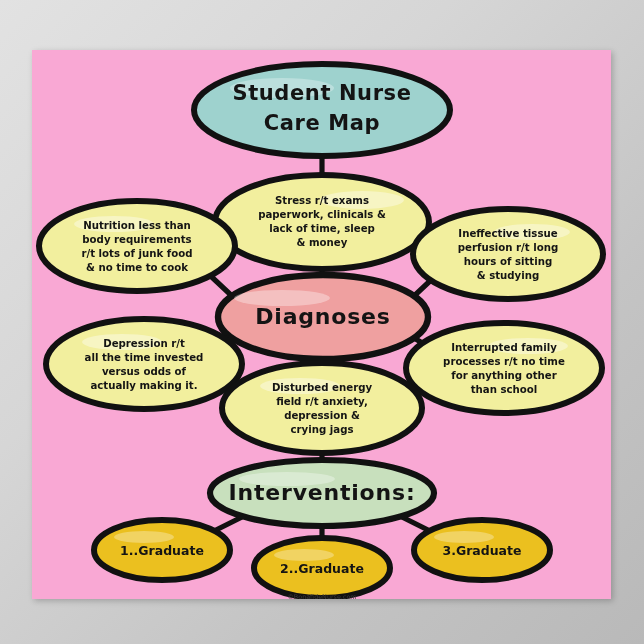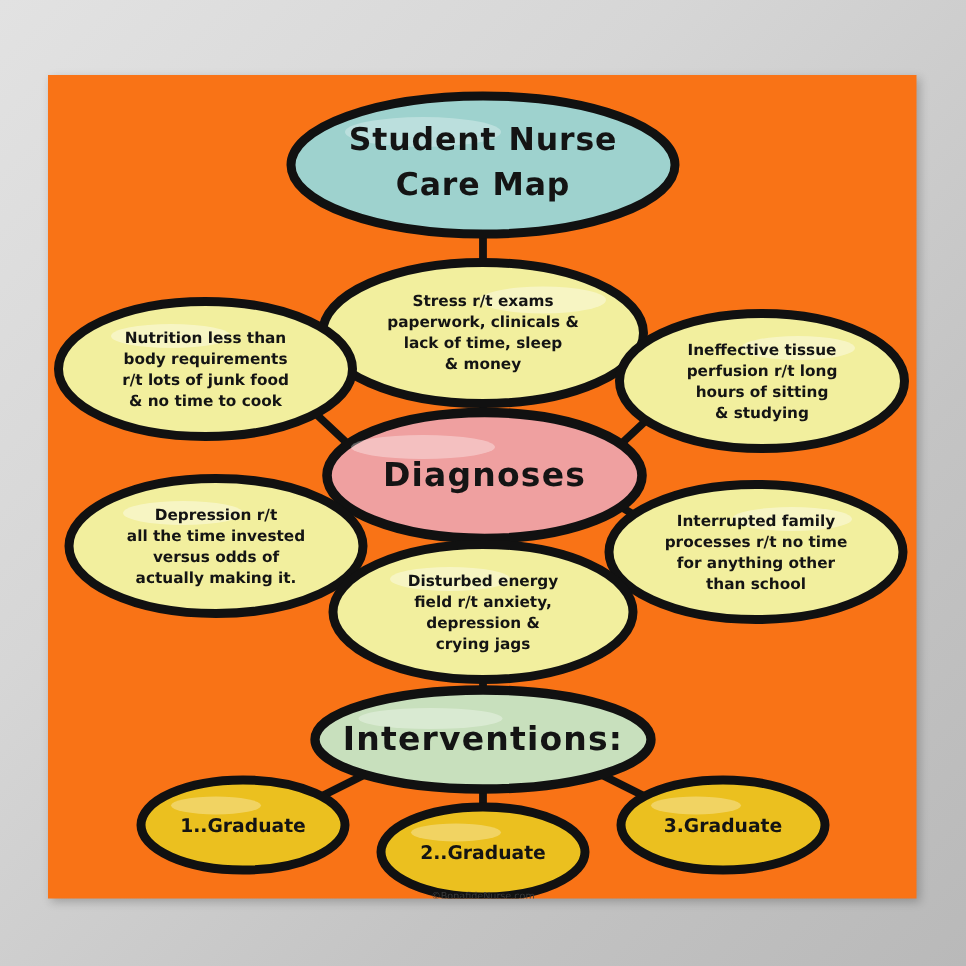--- a/index.html
+++ b/index.html
@@ -23,21 +23,21 @@
     inset: 0;
     background:
       linear-gradient(135deg, #e2e2e2 0%, #d6d6d6 35%, #c4c4c4 70%, #b9b9b9 100%);
   }
   #poster {
     position: absolute;
     left: 32px;
     top: 50px;
     width: 579px;
     height: 549px;
-    background: #f97316;
+    background: #f9a8d4;
     box-shadow: 2px 2px 6px rgba(0,0,0,0.22);
   }
   #poster svg {
     display: block;
     width: 579px;
     height: 549px;
   }
   .node-text {
     font-family: "DejaVu Sans", sans-serif;
     fill: #141414;

